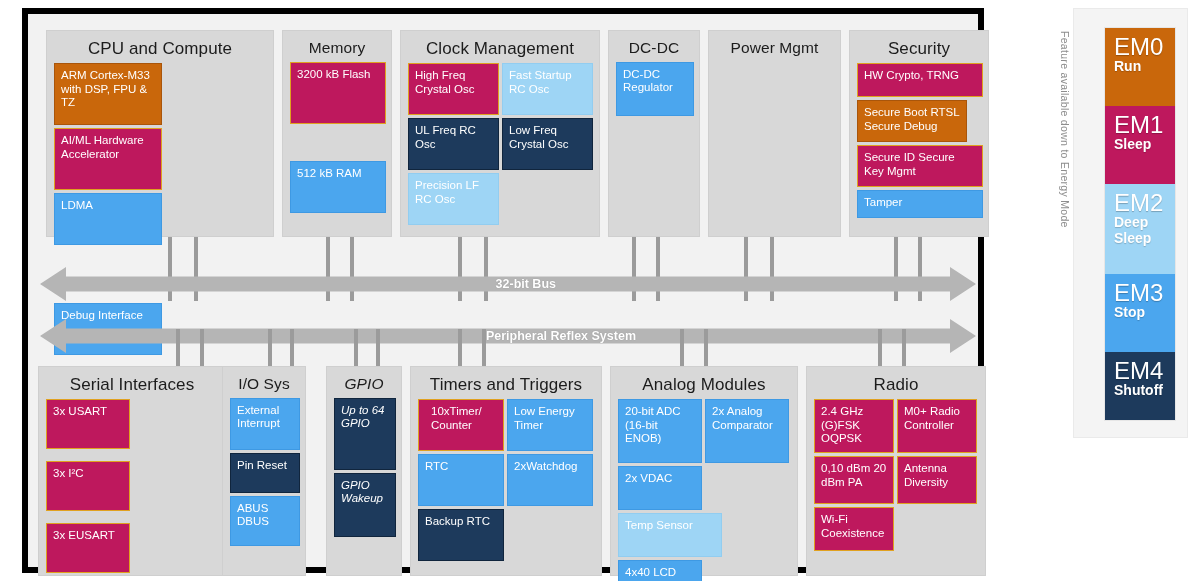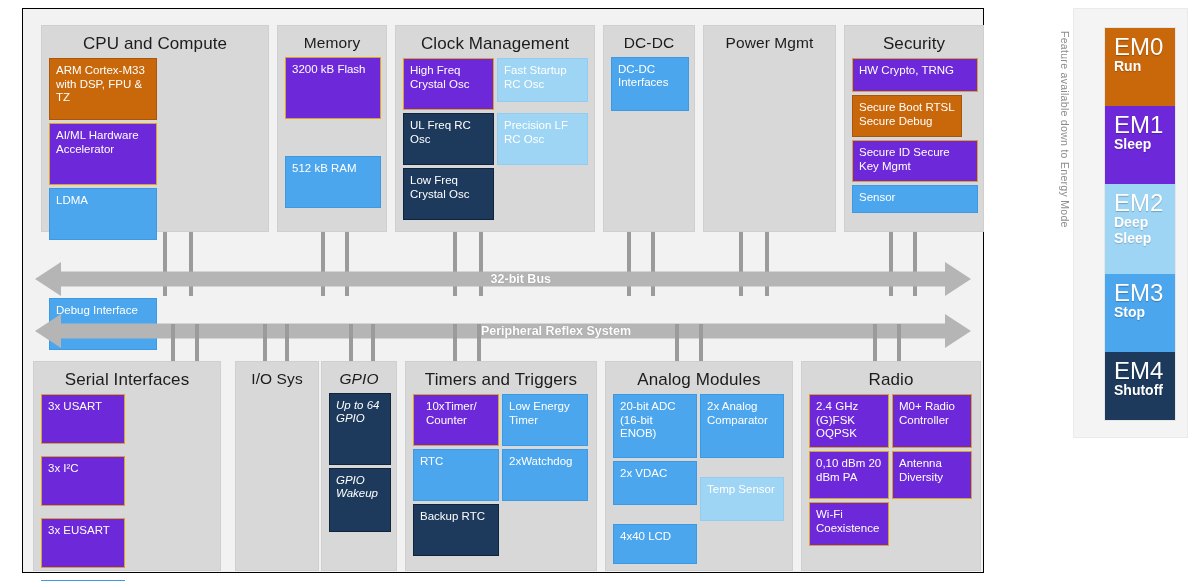--- a/index.html
+++ b/index.html
@@ -9,21 +9,21 @@
     background:#ffffff;
     font-family:"Liberation Sans","DejaVu Sans",sans-serif;
     overflow:hidden;
     position:relative;
   }
 
   
   #chip-panel{
     position:absolute;left:22px;top:8px;width:962px;height:565px;
     background:#f2f2f2;
-    border:1px solid #000000;
+    border:6px solid #000000;
     box-sizing:border-box;
   }
 
   
   .group{
     position:absolute;
     background:#d8d8d8;
     border:1px solid #cfcfcf;
     box-sizing:border-box;
     padding:0;
@@ -53,21 +53,21 @@
   .cell{
     box-sizing:border-box;
     padding:5px 5px 4px 6px;
     font-size:11.5px;
     line-height:1.18;
     color:#ffffff;
     overflow:hidden;
     border:1px solid transparent;
   }
   .em0{background:#c9670b;border-color:#a9550a;}
-  .em1{background:#6d28d9;border-color:#e0a11f;}
+  .em1{background:#be185d;border-color:#e0a11f;}
   .em2{background:#9ed5f5;border-color:#92cdf0;}
   .em3{background:#4ba6ee;border-color:#3e99e3;}
   .em4{background:#1d3a5c;border-color:#10253d;}
   .blank{background:transparent;border-color:transparent;}
 
   
   .bus{
     position:absolute;
     height:34px;
     color:#ffffff;
@@ -171,42 +171,42 @@
         <div class="group-title sm">Memory</div>
         <div class="cells" style="width: 96px;">
           <div class="cell em1" style="width: 96px; height: 62px;">3200 kB Flash</div>
           <div class="cell em3" style="width: 96px; height: 52px; margin-top: 34px;">512 kB RAM</div>
         </div>
       </div>
       <div class="group" style="left: 372px; top: 16px; width: 200px; height: 207px;">
         <div class="group-title">Clock Management</div>
         <div class="cells" style="width: 186px;">
           <div class="cell em1" style="width: 91px; height: 52px;">High Freq Crystal Osc</div>
-          <div class="cell em2" style="width: 91px; height: 44px;">Fast Startup RC Osc</div>
+          <div class="cell em2" style="width: 91px; height: 52px;">Fast Startup RC Osc</div>
           <div class="cell em4" style="width: 91px; height: 52px;">UL Freq RC Osc</div>
+          <div class="cell em4" style="width: 91px; height: 52px;">Low Freq Crystal Osc</div>
           <div class="cell em2" style="width: 91px; height: 52px;">Precision LF RC Osc</div>
-          <div class="cell em4" style="width: 91px; height: 52px;">Low Freq Crystal Osc</div>
         </div>
       </div>
       <div class="group" style="left: 580px; top: 16px; width: 92px; height: 207px;">
         <div class="group-title sm">DC-DC</div>
         <div class="cells" style="width: 78px;">
-          <div class="cell em3" style="width: 78px; height: 54px;">DC-DC Interfaces</div>
+          <div class="cell em3" style="width: 78px; height: 54px;">DC-DC Regulator</div>
         </div>
       </div>
       <div class="group" style="left: 680px; top: 16px; width: 133px; height: 207px;">
         <div class="group-title sm">Power Mgmt</div>
       </div>
       <div class="group" style="left: 821px; top: 16px; width: 140px; height: 207px;">
         <div class="group-title">Security</div>
         <div class="cells" style="width: 126px;">
           <div class="cell em1" style="width: 126px; height: 34px;">HW Crypto, TRNG</div>
           <div class="cell em0" style="width: 110px; height: 42px;">Secure Boot RTSL Secure Debug</div>
           <div class="cell em1" style="width: 126px; height: 42px;">Secure ID Secure Key Mgmt</div>
-          <div class="cell em3" style="width: 126px; height: 28px;">Sensor</div>
+          <div class="cell em3" style="width: 126px; height: 28px;">Tamper</div>
         </div>
       </div>
     </div>
 
   <div id="bus-area">
       <div class="bus" style="left: 12px; top: 253px; width: 936px;">
         <div class="bus-body"></div>
         <div class="bus-label" style="margin-right: 420px;">32-bit Bus</div>
       </div>
       <div class="bus" style="left: 12px; top: 305px; width: 936px;">
@@ -235,22 +235,27 @@
         <div class="group-title">Serial Interfaces</div>
         <div class="cells" style="width: 174px; gap: 12px;">
           <div class="cell em1" style="width: 84px; height: 50px;">3x USART</div>
           <div class="cell em1" style="width: 84px; height: 50px;">3x I²C</div>
           <div class="cell em1" style="width: 84px; height: 50px;">3x EUSART</div>
           <div class="cell em3" style="width: 84px; height: 50px;">1x I²C</div>
           <div class="cell em3" style="width: 84px; height: 50px;">1x EUSART</div>
           <div class="cell blank" style="width: 84px; height: 50px;"></div>
         </div>
       </div>
-      <div class="group" style="left: 212px; top: 352px; width: 84px; height: 210px;">
+      <div class="group" style="left: 194px; top: 352px; width: 84px; height: 210px;">
         <div class="group-title sm">I/O Sys</div>
+        <div class="cells" style="width: 70px;">
+          <div class="cell em3" style="width: 70px; height: 52px;">External Interrupt</div>
+          <div class="cell em4" style="width: 70px; height: 40px;">Pin Reset</div>
+          <div class="cell em3" style="width: 70px; height: 50px;">ABUS DBUS</div>
+        </div>
       </div>
       <div class="group" style="left: 298px; top: 352px; width: 76px; height: 210px; font-style: italic;">
         <div class="group-title sm">GPIO</div>
         <div class="cells" style="width: 62px;">
           <div class="cell em4" style="width: 62px; height: 72px;">Up to 64 GPIO</div>
           <div class="cell em4" style="width: 62px; height: 64px;">GPIO Wakeup</div>
         </div>
       </div>
       <div class="group" style="left: 382px; top: 352px; width: 192px; height: 210px;">
         <div class="group-title">Timers and Triggers</div>
@@ -262,21 +267,21 @@
           <div class="cell em4" style="width: 86px; height: 52px;">Backup RTC</div>
           <div class="cell blank" style="width: 86px; height: 40px;"></div>
         </div>
       </div>
       <div class="group" style="left: 582px; top: 352px; width: 188px; height: 210px;">
         <div class="group-title">Analog Modules</div>
         <div class="cells" style="width: 174px;">
           <div class="cell em3" style="width: 84px; height: 64px;">20-bit ADC (16-bit ENOB)</div>
           <div class="cell em3" style="width: 84px; height: 64px;">2x Analog Comparator</div>
           <div class="cell em3" style="width: 84px; height: 44px;">2x VDAC</div>
-          <div class="cell em2" style="width: 84px; height: 44px; margin-top: 16px;">Temp Sensor</div>
+          <div class="cell em2" style="width: 104px; height: 44px;">Temp Sensor</div>
           <div class="cell em3" style="width: 84px; height: 40px;">4x40 LCD</div>
           <div class="cell blank" style="width: 84px; height: 40px;"></div>
         </div>
       </div>
       <div class="group" style="left: 778px; top: 352px; width: 180px; height: 210px;">
         <div class="group-title">Radio</div>
         <div class="cells" style="width: 166px;">
           <div class="cell em1" style="width: 80px; height: 54px;">2.4 GHz (G)FSK OQPSK</div>
           <div class="cell em1" style="width: 80px; height: 54px;">M0+ Radio Controller</div>
           <div class="cell em1" style="width: 80px; height: 48px;">0,10 dBm 20 dBm PA</div>

